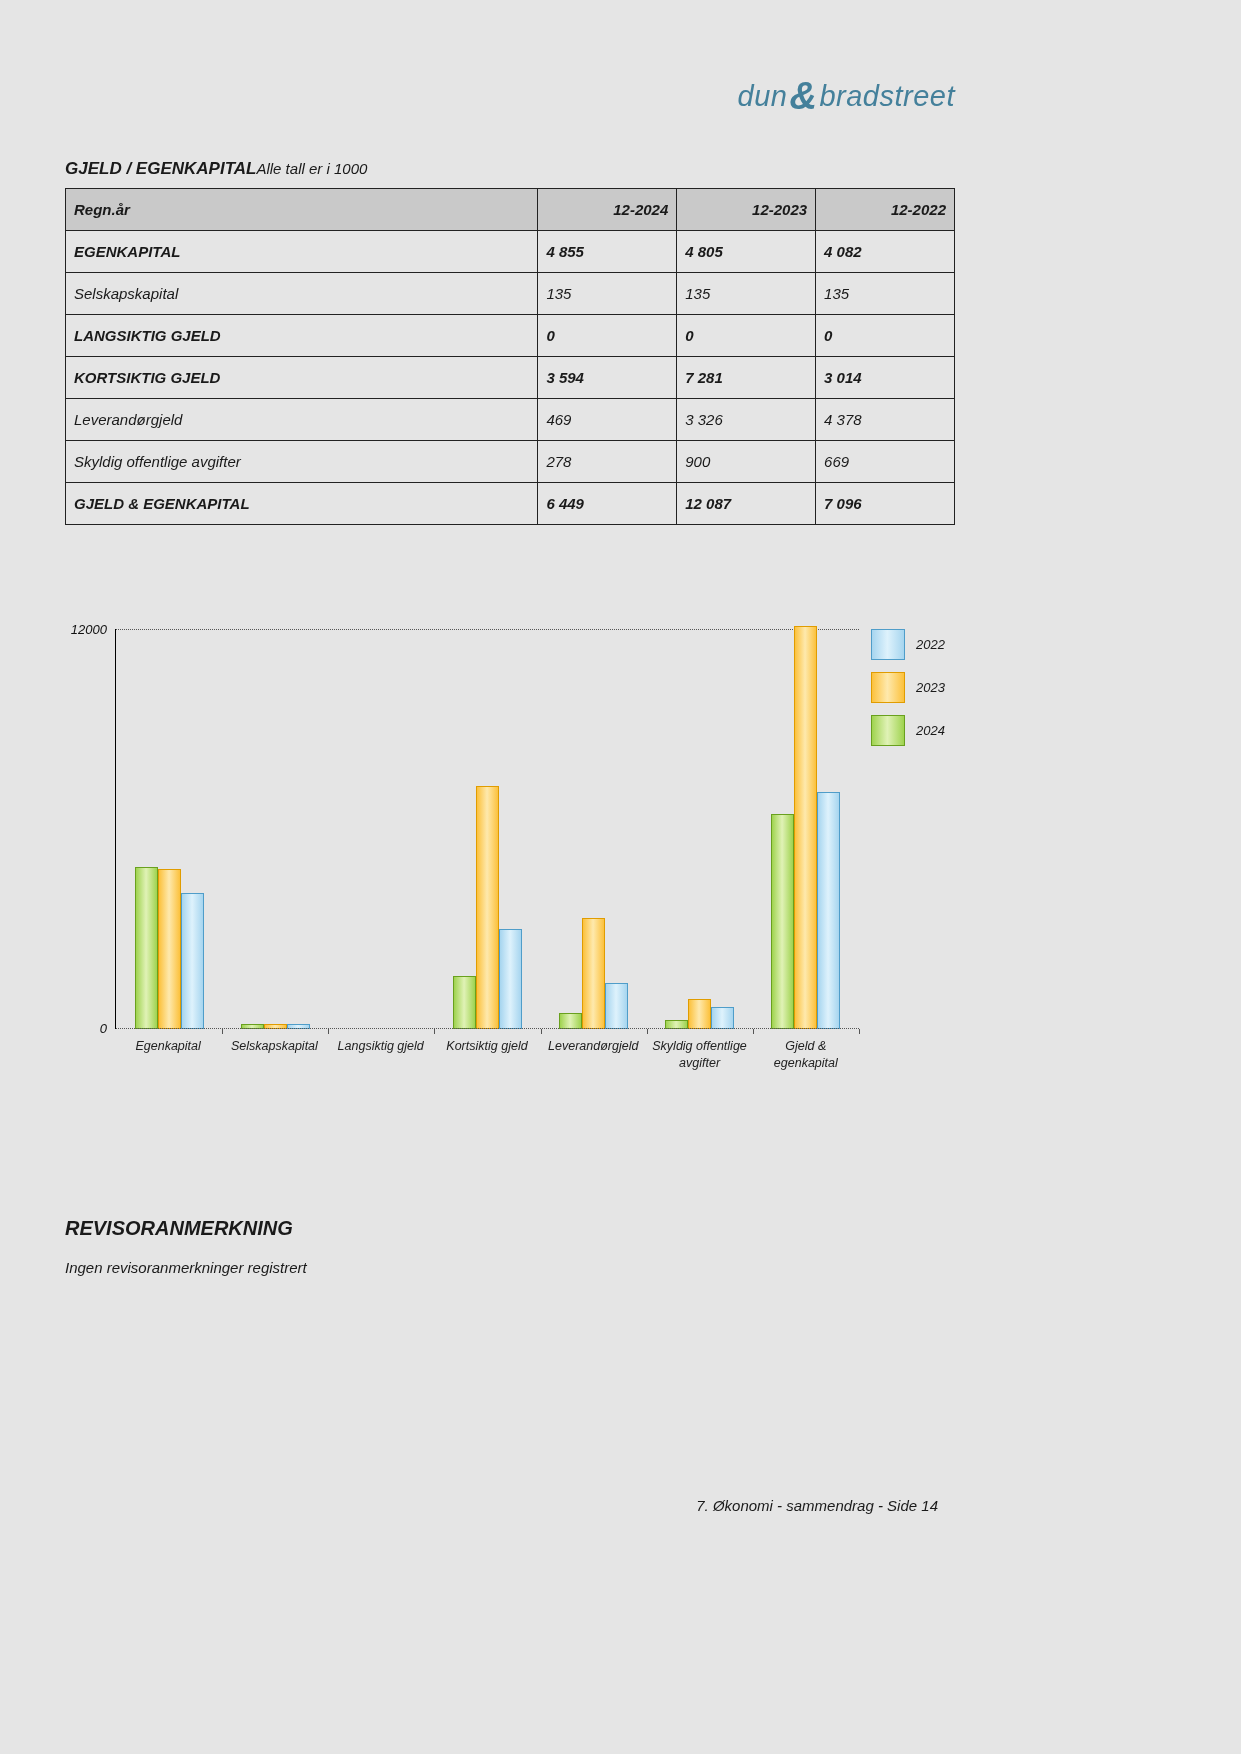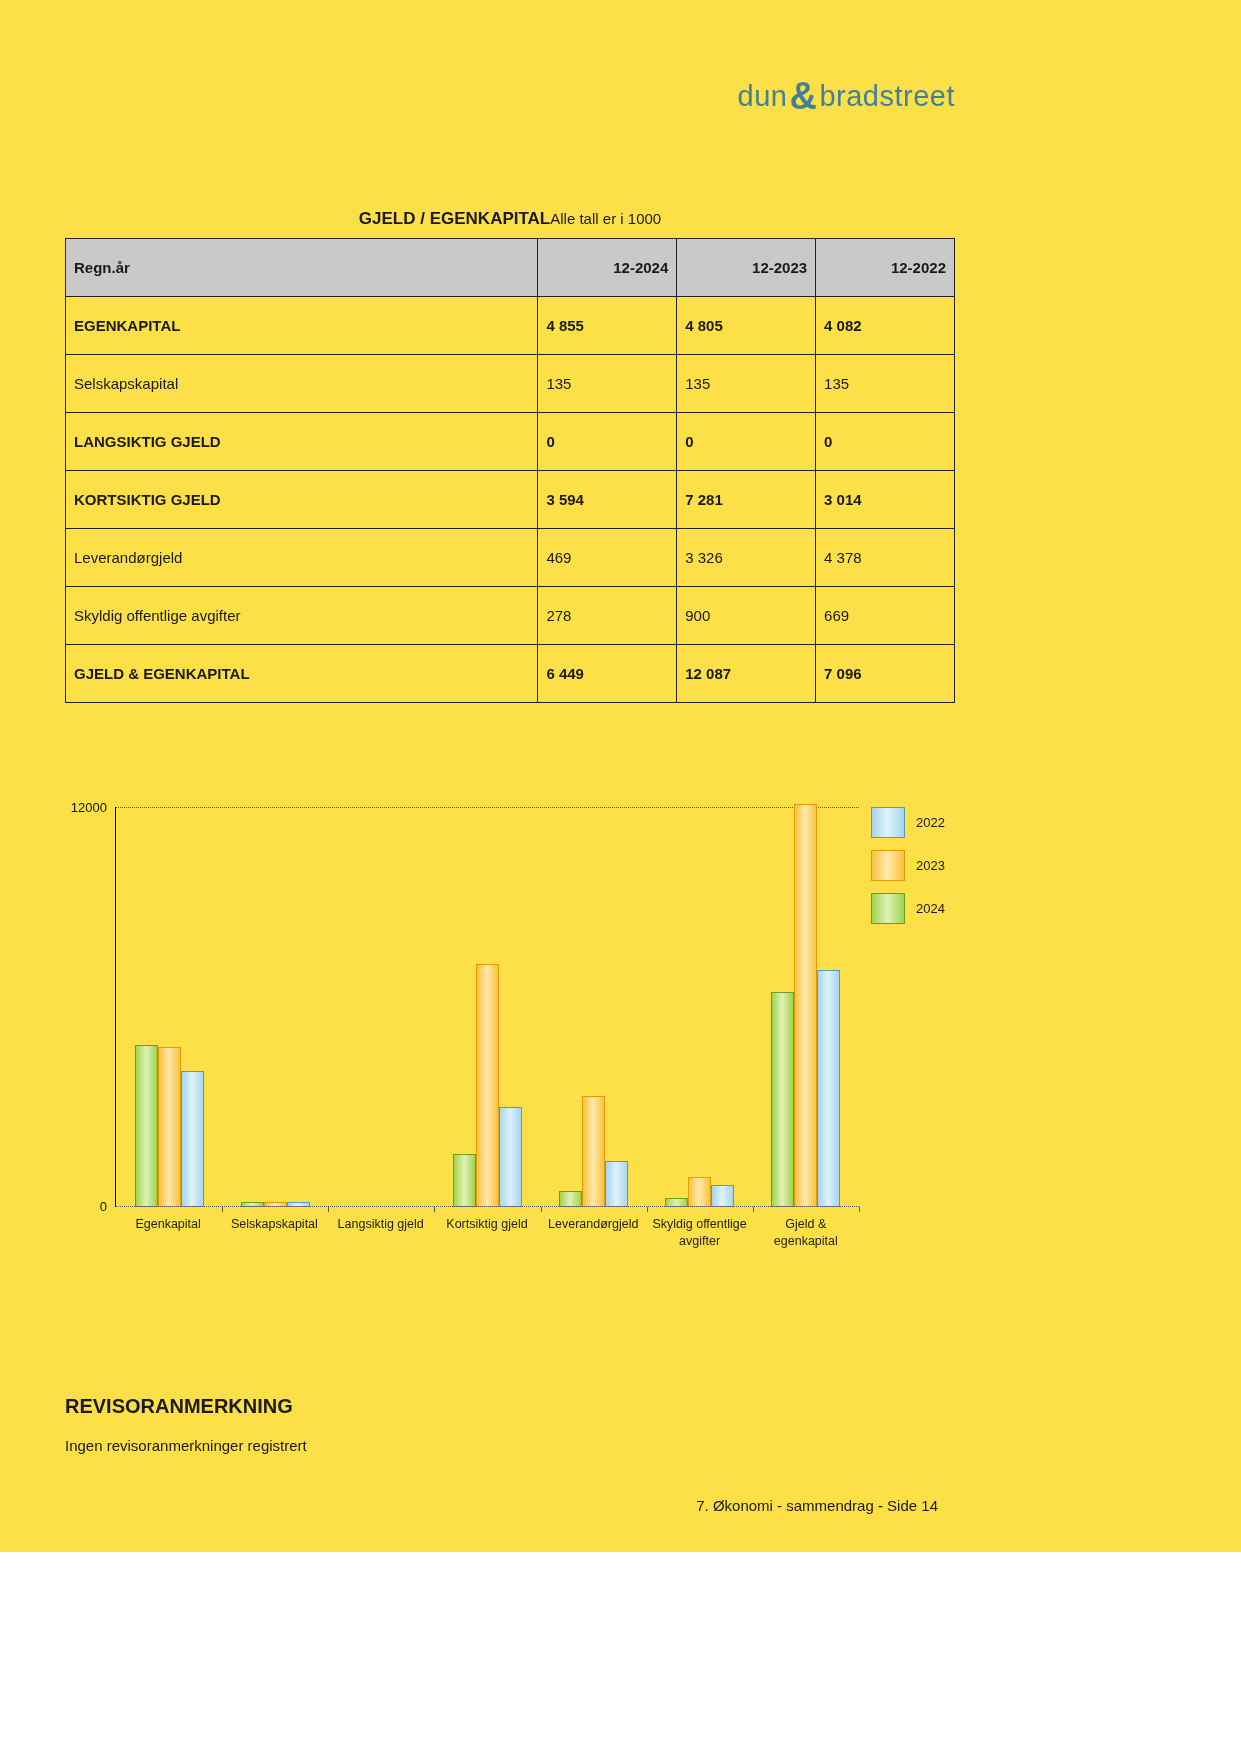--- a/index.html
+++ b/index.html
@@ -1,31 +1,31 @@
 <!DOCTYPE html>
 <html><head>
 <meta charset="utf-8">
 <style>
   * { box-sizing: border-box; }
   body { margin: 0; background: #ffffff; font-family: "Liberation Sans", sans-serif; color: #1a1a1a; }
-  .page { position: relative; width: 1241px; height: 1552px; background: #fde047; overflow: hidden; }
+  .page { position: relative; width: 1241px; height: 1754px; background: #e5e5e5; overflow: hidden; font-style: italic; }
   .content { margin-left: 65px; width: 890px; }
 
   
   .logo { margin-top: 72px; text-align: right; font-size: 29px; letter-spacing: 0.5px; color: #44809b; }
   .logo .amp { font-size: 38px; font-weight: bold; margin: 0 2px; position: relative; top: 3px; color: #44809b; }
 
   
-  .section-head { display: flex; justify-content: center; align-items: baseline; margin-top: 94px; margin-bottom: 9px; }
+  .section-head { display: flex; justify-content: flex-start; align-items: baseline; margin-top: 44px; margin-bottom: 9px; }
   .section-head h2 { margin: 0; font-size: 17px; font-weight: bold; }
   .section-head .note { font-size: 15px; }
 
   
   table.fin { border-collapse: collapse; width: 100%; font-size: 15px; }
-  table.fin th, table.fin td { border: 1px solid #222; padding: 20px 8px; height: 28px; }
+  table.fin th, table.fin td { border: 1px solid #222; padding: 12px 8px; height: 28px; }
   table.fin thead th { background: #c9c9c9; text-align: right; font-weight: bold; }
   table.fin thead th:first-child { text-align: left; width: 473px; }
   table.fin td.num { text-align: left; width: 139px; }
   table.fin tr.bold td { font-weight: bold; }
 
   
   .chart-wrap { position: relative; margin-top: 104px; height: 500px; }
   .plot { position: relative; margin-left: 50px; width: 744px; height: 400px;
           border-left: 1px solid #000; }
   .plot::before { content: ''; position: absolute; left: 0; right: 0; top: 0; border-top: 1px dotted #555; }

